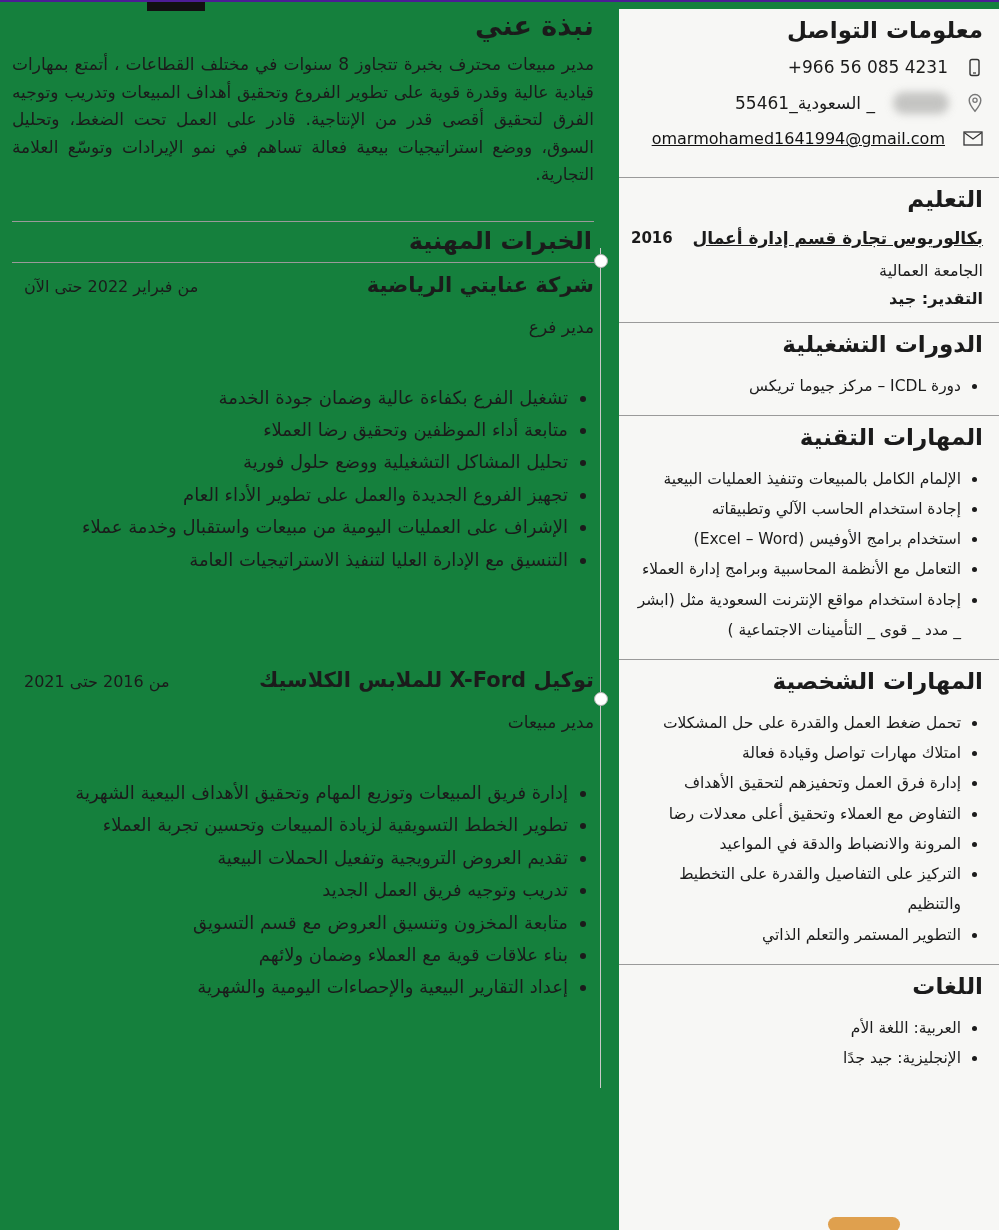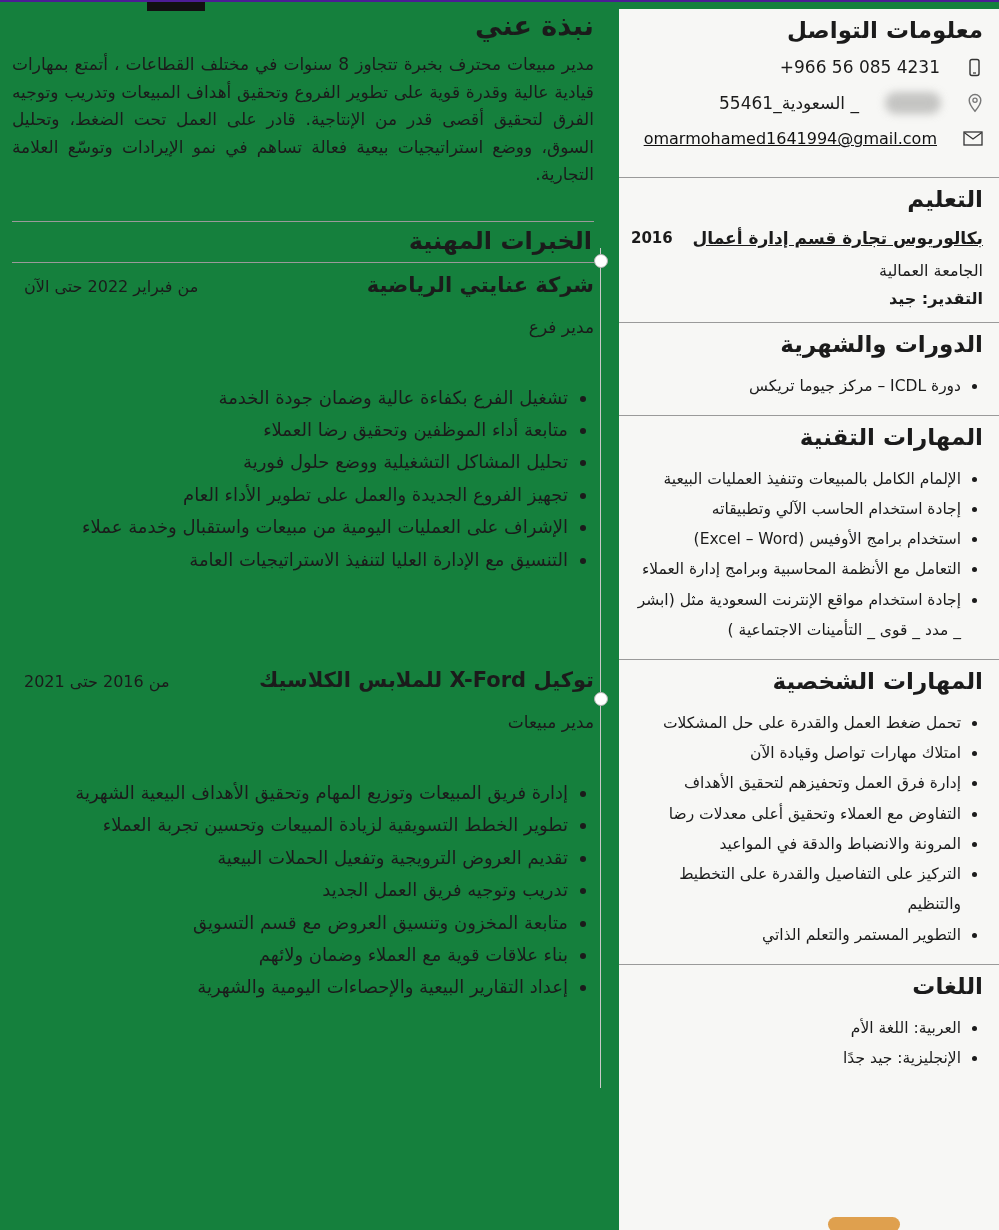--- a/index.html
+++ b/index.html
@@ -21,21 +21,21 @@
 
   
   .sidebar {
     position:absolute; top:7px; right:0; width:380px; height:1230px;
     background:#f7f7f5;
   }
   .sb-section { padding:8px 16px 14px 12px; }
   .sb-section.bordered { border-top:1px solid #9a9a9a; }
   .sb-title { font-size:23px; font-weight:bold; margin-bottom:14px; }
 
-  .contact-row { display:flex; align-items:center; gap:26px; margin-bottom:15px; font-size:17px; }
+  .contact-row { display:flex; align-items:center; gap:18px; margin-bottom:15px; font-size:17px; }
   .icon { flex:0 0 auto; display:inline-flex; }
   .icon svg { display:block; }
   .ltr { direction:ltr; unicode-bidi:embed; }
   .redacted-blob {
     display:inline-block; width:56px; height:22px; border-radius:11px;
     background:#b8b8b6; filter:blur(4px); opacity:.8;
   }
   .email-link { color:#111; text-decoration:underline; font-size:16px; }
 
   .edu-row { display:flex; justify-content:space-between; align-items:flex-start; gap:8px; }
@@ -174,42 +174,42 @@
       <h2 class="sb-title">التعليم</h2>
       <div class="edu-row">
         <span class="edu-degree">بكالوريوس تجارة قسم إدارة أعمال</span>
         <span class="edu-year ltr">2016</span>
       </div>
       <div class="edu-line">الجامعة العمالية</div>
       <div class="edu-line edu-grade">التقدير: جيد</div>
     </section>
 
     <section class="sb-section bordered">
-      <h2 class="sb-title">الدورات والشهرية</h2>
+      <h2 class="sb-title">الدورات التشغيلية</h2>
       <ul class="sb-list">
           <li>دورة ICDL – مركز جيوما تريكس</li>
         </ul>
     </section>
 
     <section class="sb-section bordered">
       <h2 class="sb-title">المهارات التقنية</h2>
       <ul class="sb-list">
           <li>الإلمام الكامل بالمبيعات وتنفيذ العمليات البيعية</li>
           <li>إجادة استخدام الحاسب الآلي وتطبيقاته</li>
           <li>استخدام برامج الأوفيس (Excel – Word)</li>
           <li>التعامل مع الأنظمة المحاسبية وبرامج إدارة العملاء</li>
           <li>إجادة استخدام مواقع الإنترنت السعودية مثل (ابشر _ مدد _ قوى _ التأمينات الاجتماعية )</li>
         </ul>
     </section>
 
     <section class="sb-section bordered">
       <h2 class="sb-title">المهارات الشخصية</h2>
       <ul class="sb-list">
           <li>تحمل ضغط العمل والقدرة على حل المشكلات</li>
-          <li>امتلاك مهارات تواصل وقيادة الآن</li>
+          <li>امتلاك مهارات تواصل وقيادة فعالة</li>
           <li>إدارة فرق العمل وتحفيزهم لتحقيق الأهداف</li>
           <li>التفاوض مع العملاء وتحقيق أعلى معدلات رضا</li>
           <li>المرونة والانضباط والدقة في المواعيد</li>
           <li>التركيز على التفاصيل والقدرة على التخطيط والتنظيم</li>
           <li>التطوير المستمر والتعلم الذاتي</li>
         </ul>
     </section>
 
     <section class="sb-section bordered">
       <h2 class="sb-title">اللغات</h2>

